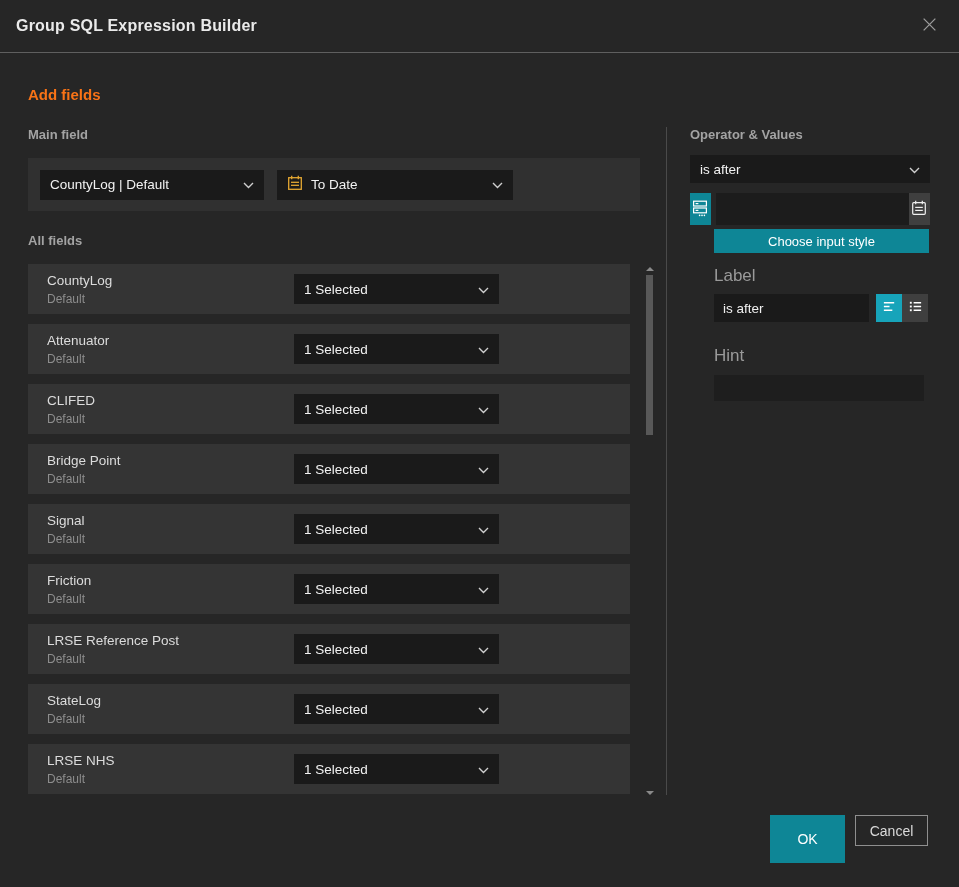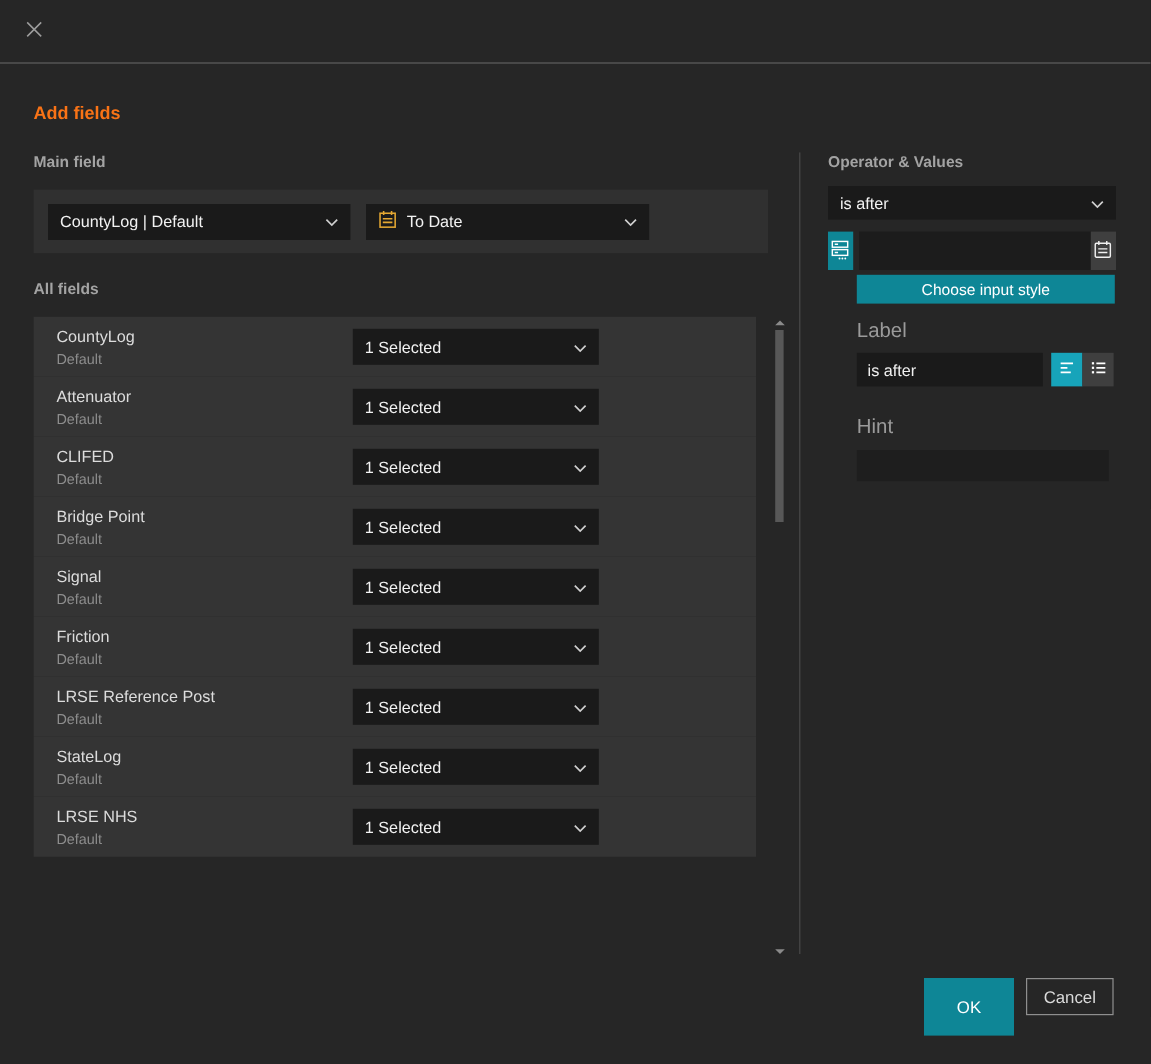--- a/index.html
+++ b/index.html
@@ -20,27 +20,27 @@
   .columns { display:flex; margin-top:24px; }
   .section-label { font-size:13px; font-weight:700; color:#a3a3a3; }
 
   .left-col { width:638px; position:relative; }
   .main-row { margin-top:16px; width:612px; height:53px; background:#303030;
               display:flex; align-items:center; padding:0 12px; gap:13px; }
 
   .select { background:#1a1a1a; height:30px; display:flex; align-items:center;
             padding:0 10px; color:#f2f2f2; font-size:13.5px; cursor:pointer; gap:8px; }
   .select .sel-text { flex:1; white-space:nowrap; overflow:hidden; }
-  .select-field { width:252px; }
+  .select-field { width:224px; }
   .select-date { width:236px; }
 
   .all-fields-label { margin-top:22px; }
 
   .list { margin-top:16px; height:531px; position:relative; }
-  .row { width:602px; height:50px; background:#343434; 
+  .row { width:602px; height:50px; background:#343434; margin-bottom:10px;
          display:flex; align-items:center; padding-left:19px; position:relative; }
   .row-name { font-size:13.5px; color:#dcdcdc; }
   .row-sub  { font-size:12px; color:#8d8d8d; margin-top:4px; }
   .row-select { position:absolute; left:266px; top:10px; width:205px;justify-content:flex-end; }
 
   
   .scrollbar { position:absolute; left:617px; top:0; width:9px; height:531px; }
   .sb-up { width:0; height:0; margin:3px auto 0; cursor:pointer;
            border-left:4px solid transparent; border-right:4px solid transparent;
            border-bottom:4px solid #8a8a8a; }
@@ -90,20 +90,21 @@
             font-size:14px; font-family:"Liberation Sans", sans-serif; cursor:pointer; }
   .cancel-btn { width:73px; height:31px; background:transparent; border:1px solid #8f8f8f;
                 color:#dadada; font-size:14px; font-family:"Liberation Sans", sans-serif; cursor:pointer; }
 </style>
 </head>
 <body>
 
 <div class="dialog">
 
   <div class="header">
+    <div class="title">Group SQL Expression Builder</div>
     <button class="close-btn">
       <span>
         <svg width="17" height="17" viewBox="0 0 16 16">
             <path d="M2.5 2.5 L13.5 13.5 M13.5 2.5 L2.5 13.5" stroke="#9c9c9c" stroke-width="1.2" fill="none"></path>
           </svg>
       </span>
     </button>
   </div>
 
   <div class="body">

